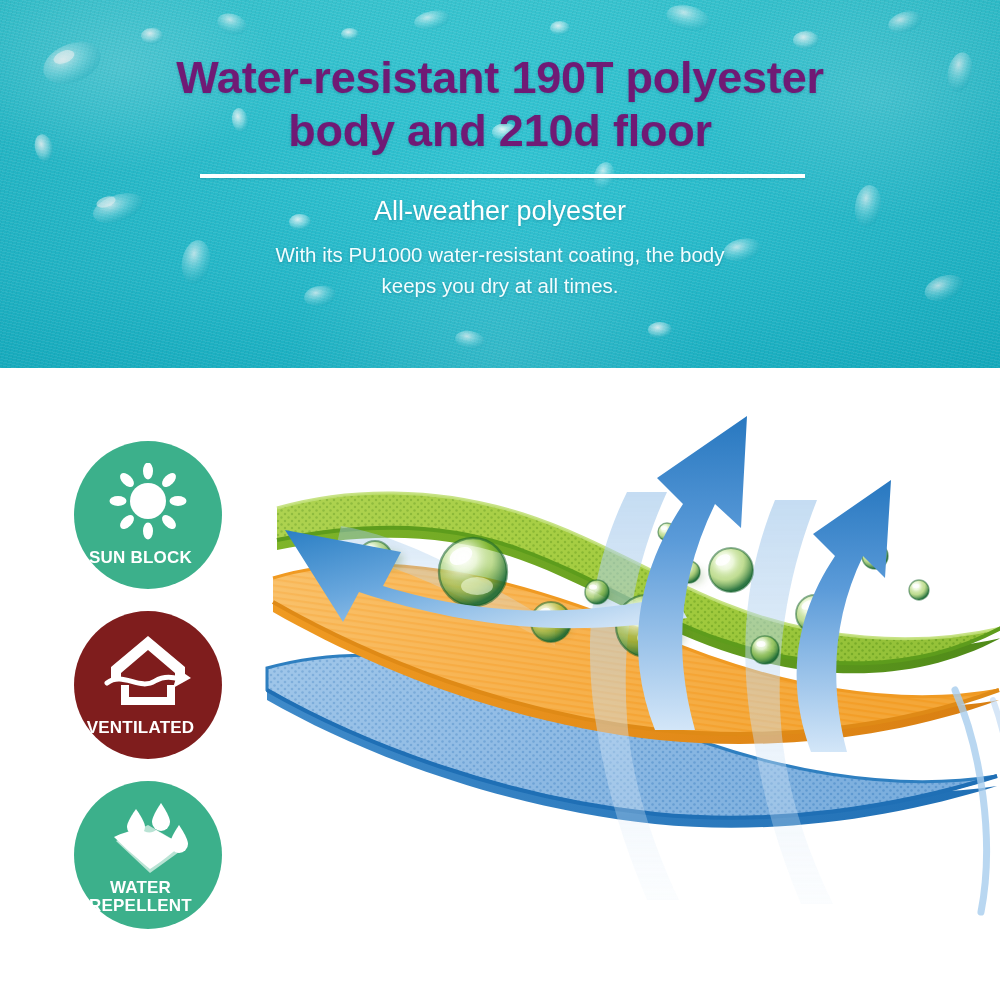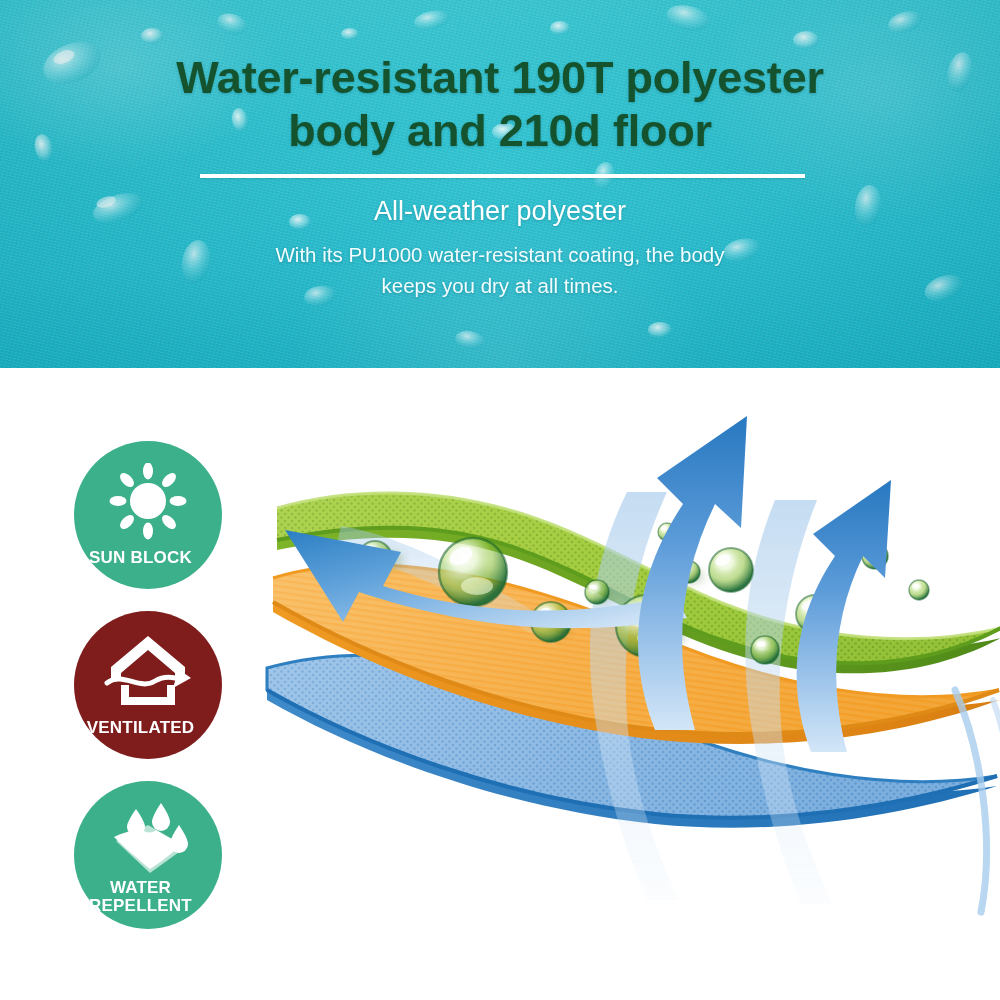--- a/index.html
+++ b/index.html
@@ -52,21 +52,21 @@
 
   .hero-inner {
     position: absolute;
     inset: 0;
     text-align: center;
   }
   .hero-title {
     position: absolute;
     left: 0; right: 0;
     top: 52px;
-    color: #14532d;
+    color: #701a75;
     font-size: 45px;
     font-weight: bold;
     line-height: 1.17;
     letter-spacing: -0.2px;
     text-shadow: 0 1px 3px rgba(0,70,90,0.28);
     padding: 0 56px;
   }
   .hero-rule {
     position: absolute;
     left: 200px;

